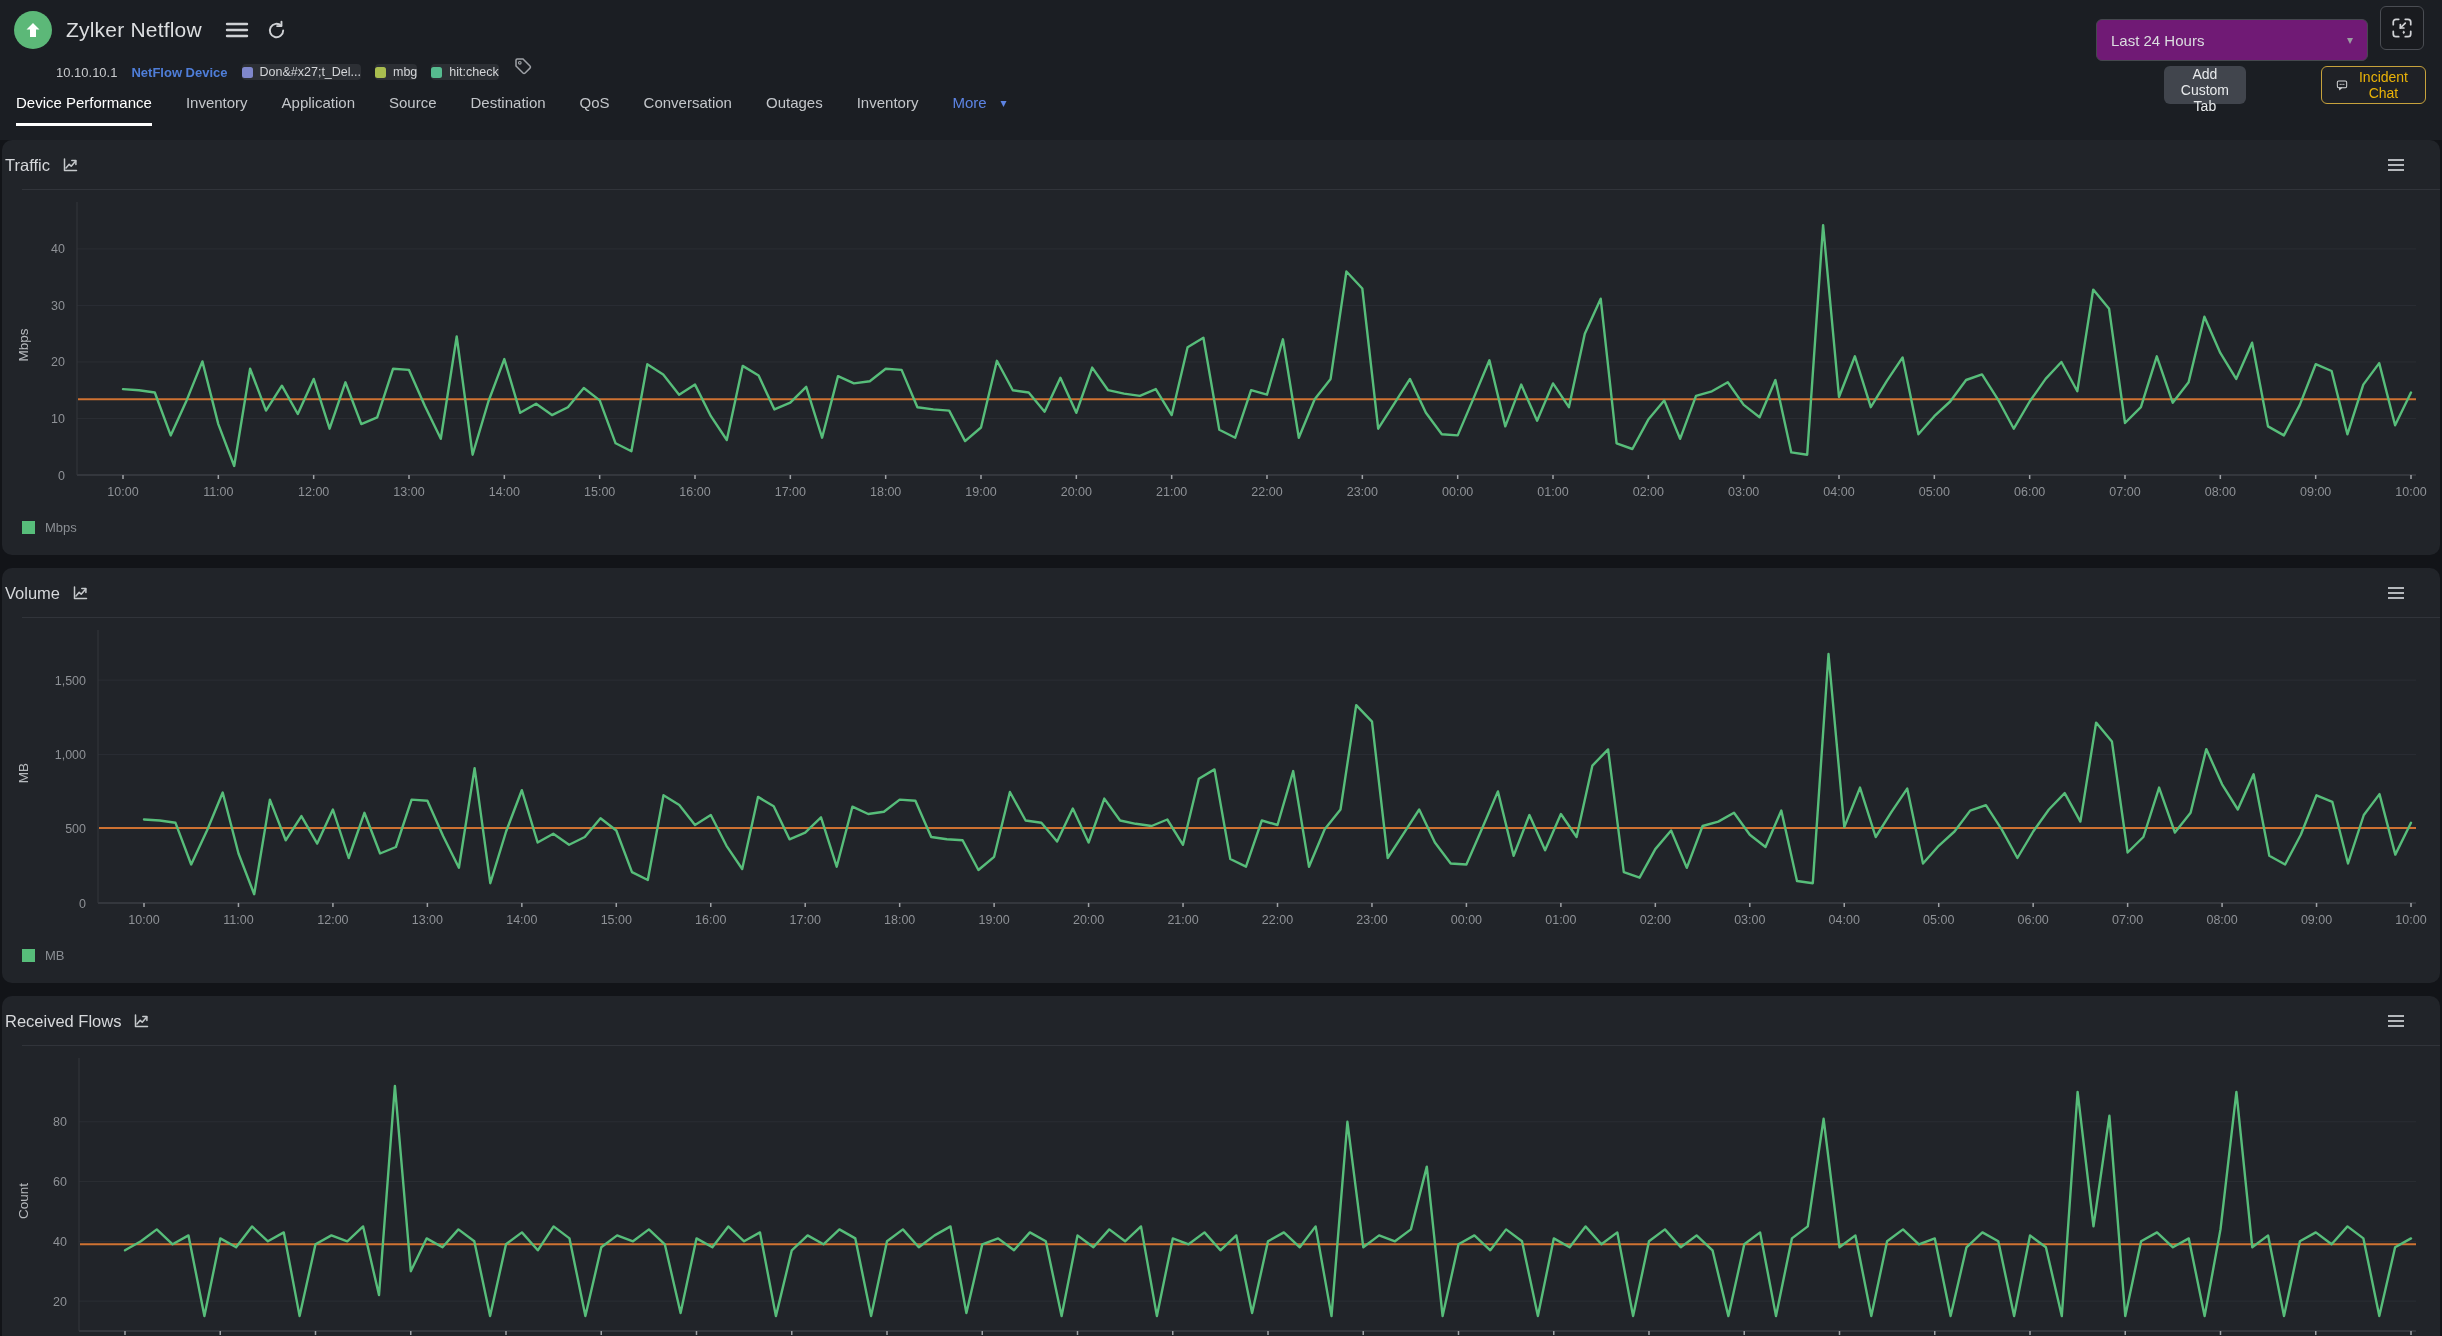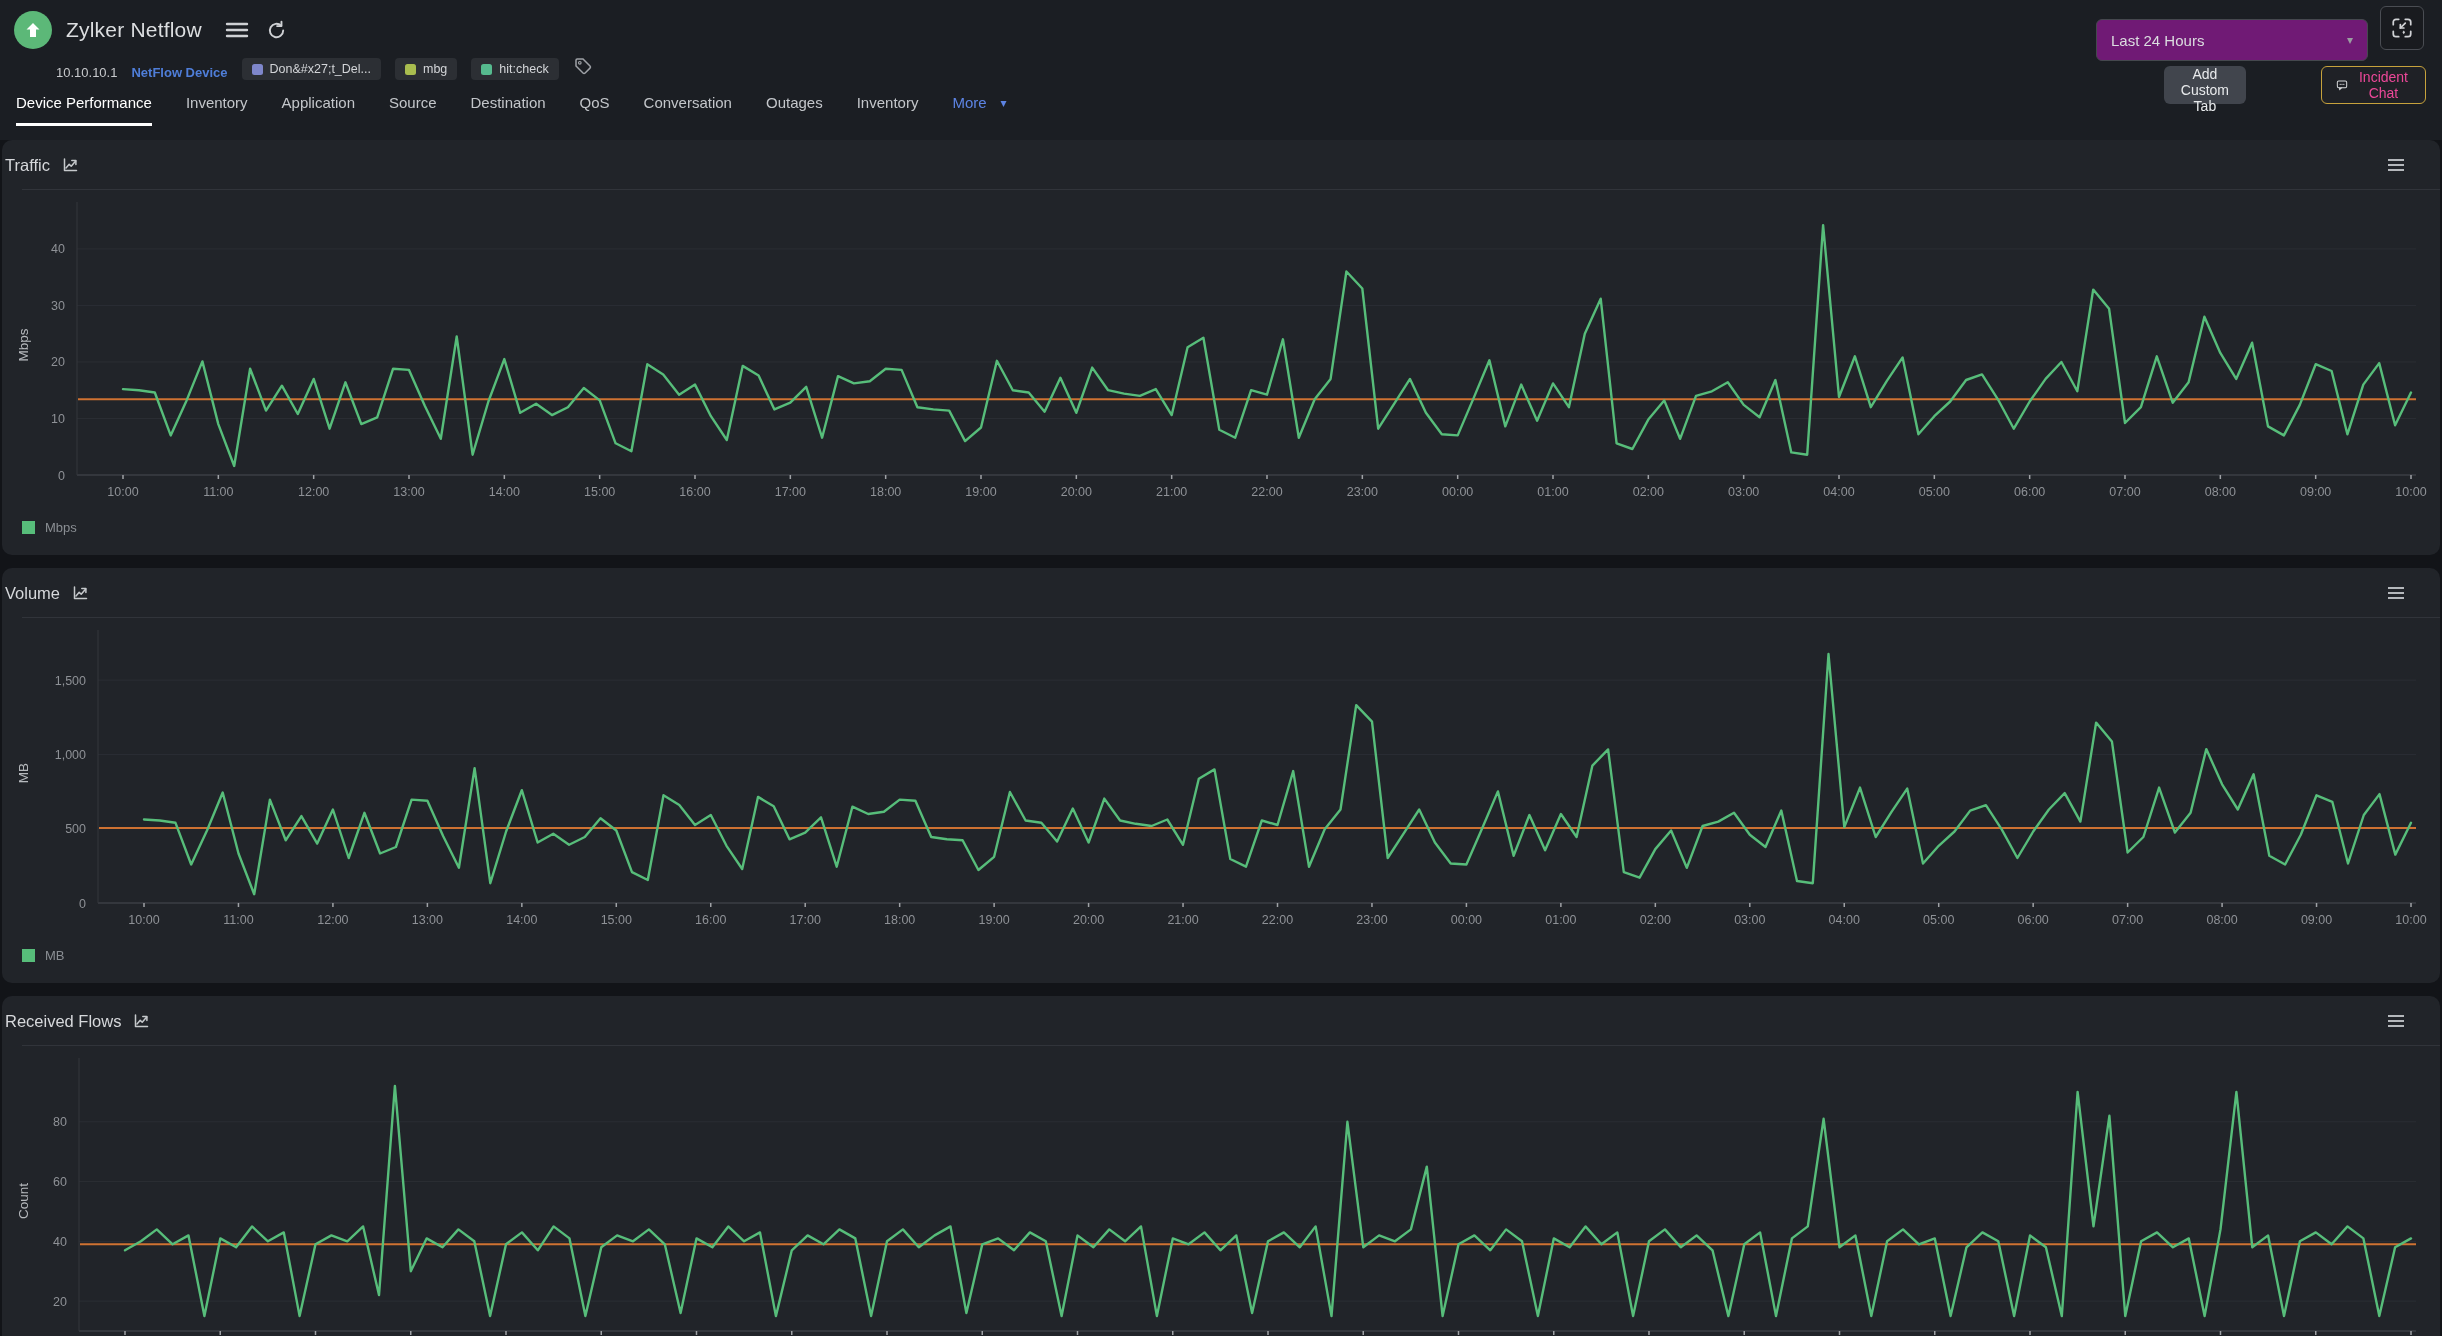--- a/index.html
+++ b/index.html
@@ -10,42 +10,42 @@
   .row1 { display:flex; align-items:center; padding:10px 0 0 14px; height:50px; }
   .status-circle { width:38px; height:38px; border-radius:50%; display:flex;
                    align-items:center; justify-content:center; flex:0 0 auto; }
   .dev-title { font-size:21px; color:#dcdee0; margin-left:14px; letter-spacing:.2px; }
   .icon-btn { background:none; border:none; cursor:pointer; display:flex; align-items:center;
               justify-content:center; padding:4px; }
   .row2 { display:flex; align-items:flex-end; margin:4px 0 0 56px; height:26px; gap:14px; }
   .ip-text { font-size:13px; color:#c7c9cc; }
   .type-link { font-size:13px; color:#4f7ed9; text-decoration:none; font-weight:bold; }
   .tag-pill { display:inline-flex; align-items:center; background:#2c2f34; border-radius:4px;
-              height:22px; padding:0 10px; font-size:12.5px; color:#d3d5d8; gap:7px; cursor:default;}
+              height:16px; padding:0 0; font-size:12.5px; color:#d3d5d8; gap:7px; cursor:default;}
   .tag-sq { width:11px; height:11px; border-radius:2.5px; display:inline-block; }
   .tabs { display:flex; align-items:flex-end; gap:34px; padding:14px 0 0 16px; height:46px; }
   .tab { font-size:15px; color:#c3c6ca; padding-bottom:12px; cursor:pointer; border-bottom:3px solid transparent; }
   .tab.active { color:#ffffff; border-bottom-color:#ffffff; }
   .tab.more { color:#5d84e4; display:flex; align-items:center; gap:14px; }
   .caret { font-size:12px; line-height:1; }
   .controls { position:absolute; top:0; right:0; height:140px; }
   .time-select { position:absolute; top:19px; right:74px; width:272px; height:42px;
                  background:#701a75; border:1px solid #45484e; border-radius:6px;
                  display:flex; align-items:center; padding:0 14px; cursor:pointer;margin-left:37px; }
   .time-select .lbl { font-size:15px; color:#dbdde0; flex:1; }
   .time-select .caret { color:#9a9da1; }
   .capture-btn { position:absolute; top:6px; right:18px; width:44px; height:44px;
                  background:#191b1f; border:1px solid #4a4d53; border-radius:6px;
                  display:flex; align-items:center; justify-content:center; cursor:pointer; }
   .add-tab-btn { position:absolute; top:66px; right:196px; height:38px; padding:0 17px;
                  background:#41454d; border:none; border-radius:6px; font-size:14px;
                  color:#e8eaec; cursor:pointer; font-family:inherit; }
   .chat-btn { position:absolute; top:66px; right:16px; height:38px; padding:0 14px;
               background:#1f2126; border:1px solid #c7a23c; border-radius:6px; font-size:14px;
-              color:#ec4899; cursor:pointer; display:flex; align-items:center; gap:8px; font-family:inherit;}
+              color:#eab308; cursor:pointer; display:flex; align-items:center; gap:8px; font-family:inherit;}
   
   .panel { background:#212429; border-radius:10px; margin:0 2px 13px 2px; height:415px; overflow:hidden; }
   .panel:first-of-type { margin-top:10px; }
   .panel-head { position:relative; height:50px; display:flex; align-items:center; padding:0 32px 0 3px; }
   .panel-head::after { content:""; position:absolute; left:20px; right:0; bottom:0; height:1px; background:#31343a; }
   .panel-title { font-size:16.5px; color:#d6d8db; }
   .trend-icon { margin-left:11px; display:flex; cursor:pointer; }
   .panel-menu { margin-left:auto; display:flex; flex-direction:column; gap:3px; cursor:pointer; padding:4px; background:none; border:none;}
   .panel-menu span { display:block; width:16px; height:2px; background:#b5b8bc; }
   .chart-svg { display:block; }

